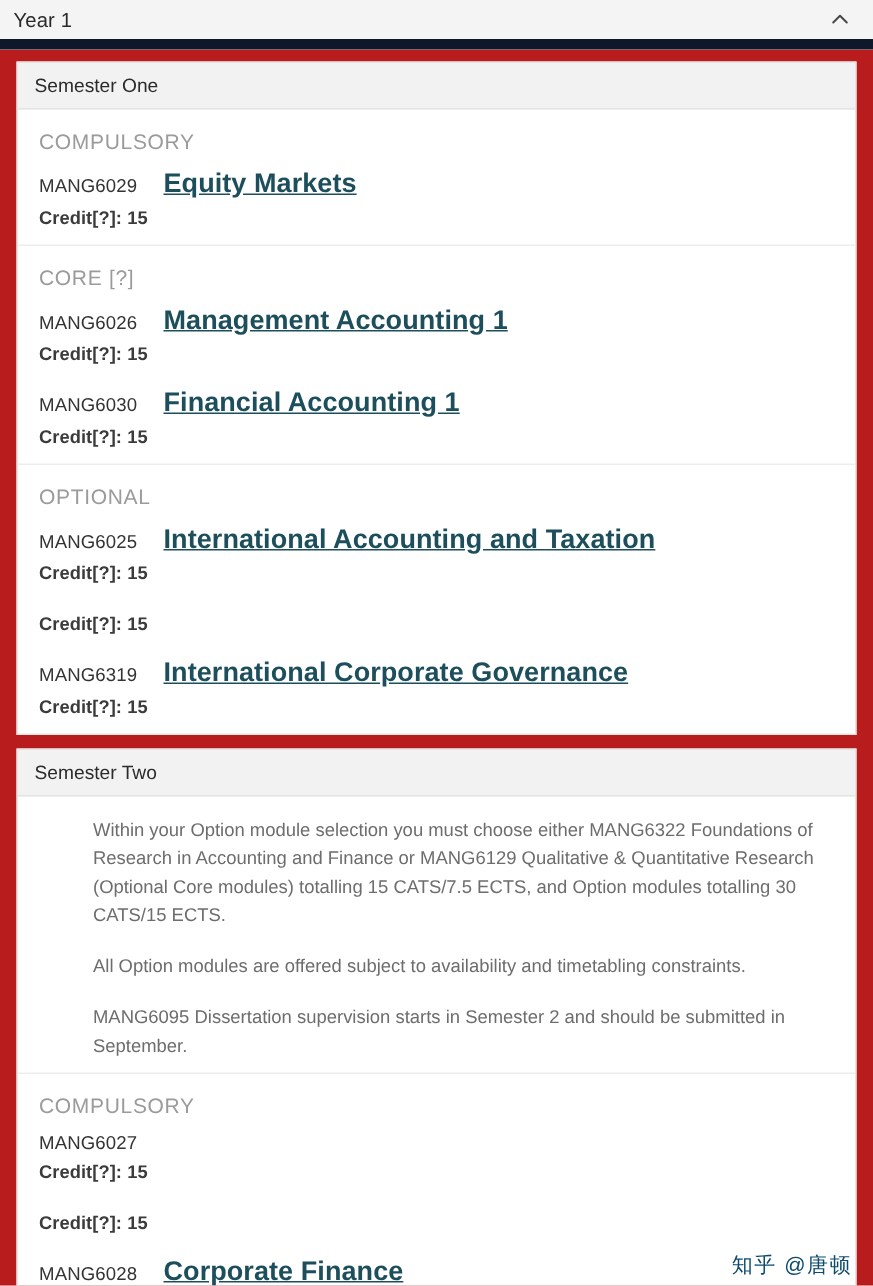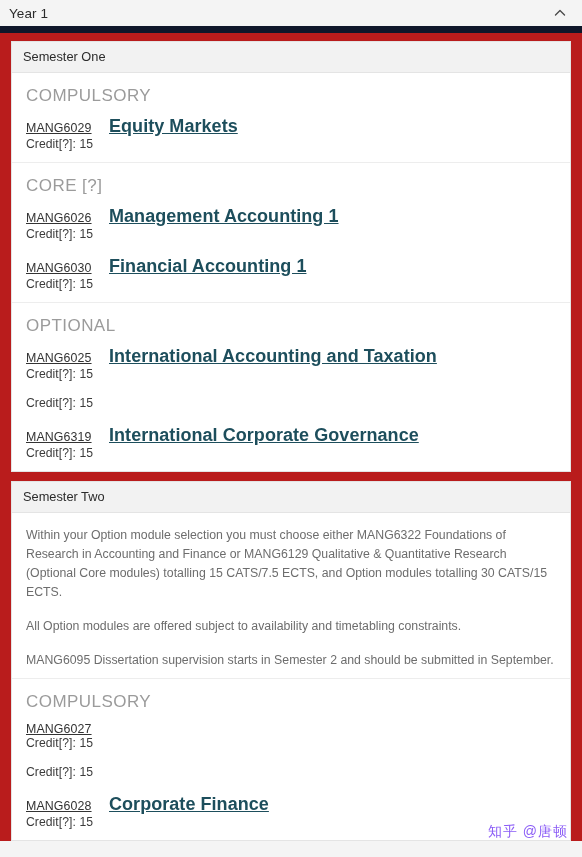--- a/index.html
+++ b/index.html
@@ -68,71 +68,73 @@
 
   
   .notes {
     padding: 13px 14px 4px 14px;
   }
   .notes p {
     font-size: 12.3px;
     line-height: 19px;
     color: #6d6d6d;
     margin-bottom: 15px;
+    margin-left: 36px;
   }
   .notes p:last-child { margin-bottom: 4px; }
 
   
   .group { border-top: 1px solid #ededed; }
   .group:first-child { border-top: none; }
 
   .group-label {
-    font-size: 17px;
+    font-size: 14px;
     letter-spacing: .45px;
     color: #9b9b9b;
     padding: 13px 14px 6px 14px;
   }
 
   .module {
     padding: 4px 14px 11px 14px;
     display: block;
   }
   .module-line {
     display: flex;
     align-items: baseline;
   }
   .module-code {
     font-size: 12.4px;
     color: #333333;
     width: 83px;
     flex: none;
     letter-spacing: .1px;
-    text-decoration: underline;
   }
   .module-link {
     font-size: 18px;
     color: #1d4e5c;
     text-decoration: underline;
     font-weight: bold;
     letter-spacing: .05px;
     cursor: pointer;
   }
   .module-credit {
     font-size: 12.2px;
     color: #3b3b3b;
+    margin-top: 5px;
     letter-spacing: .05px;
+    font-weight: bold;
   }
 
   
   .watermark {
     position: absolute;
     right: 14px;
-    bottom: 16px;
+    bottom: 4px;
     font-size: 14px;
-    color: #8b5cf6;
+    color: #0c4a6e;
     letter-spacing: 1px;
     pointer-events: none;
     user-select: none;
   }
 </style>
 </head>
 <body>
 
 <div class="year-header">
   <span class="year-title">Year 1</span>

